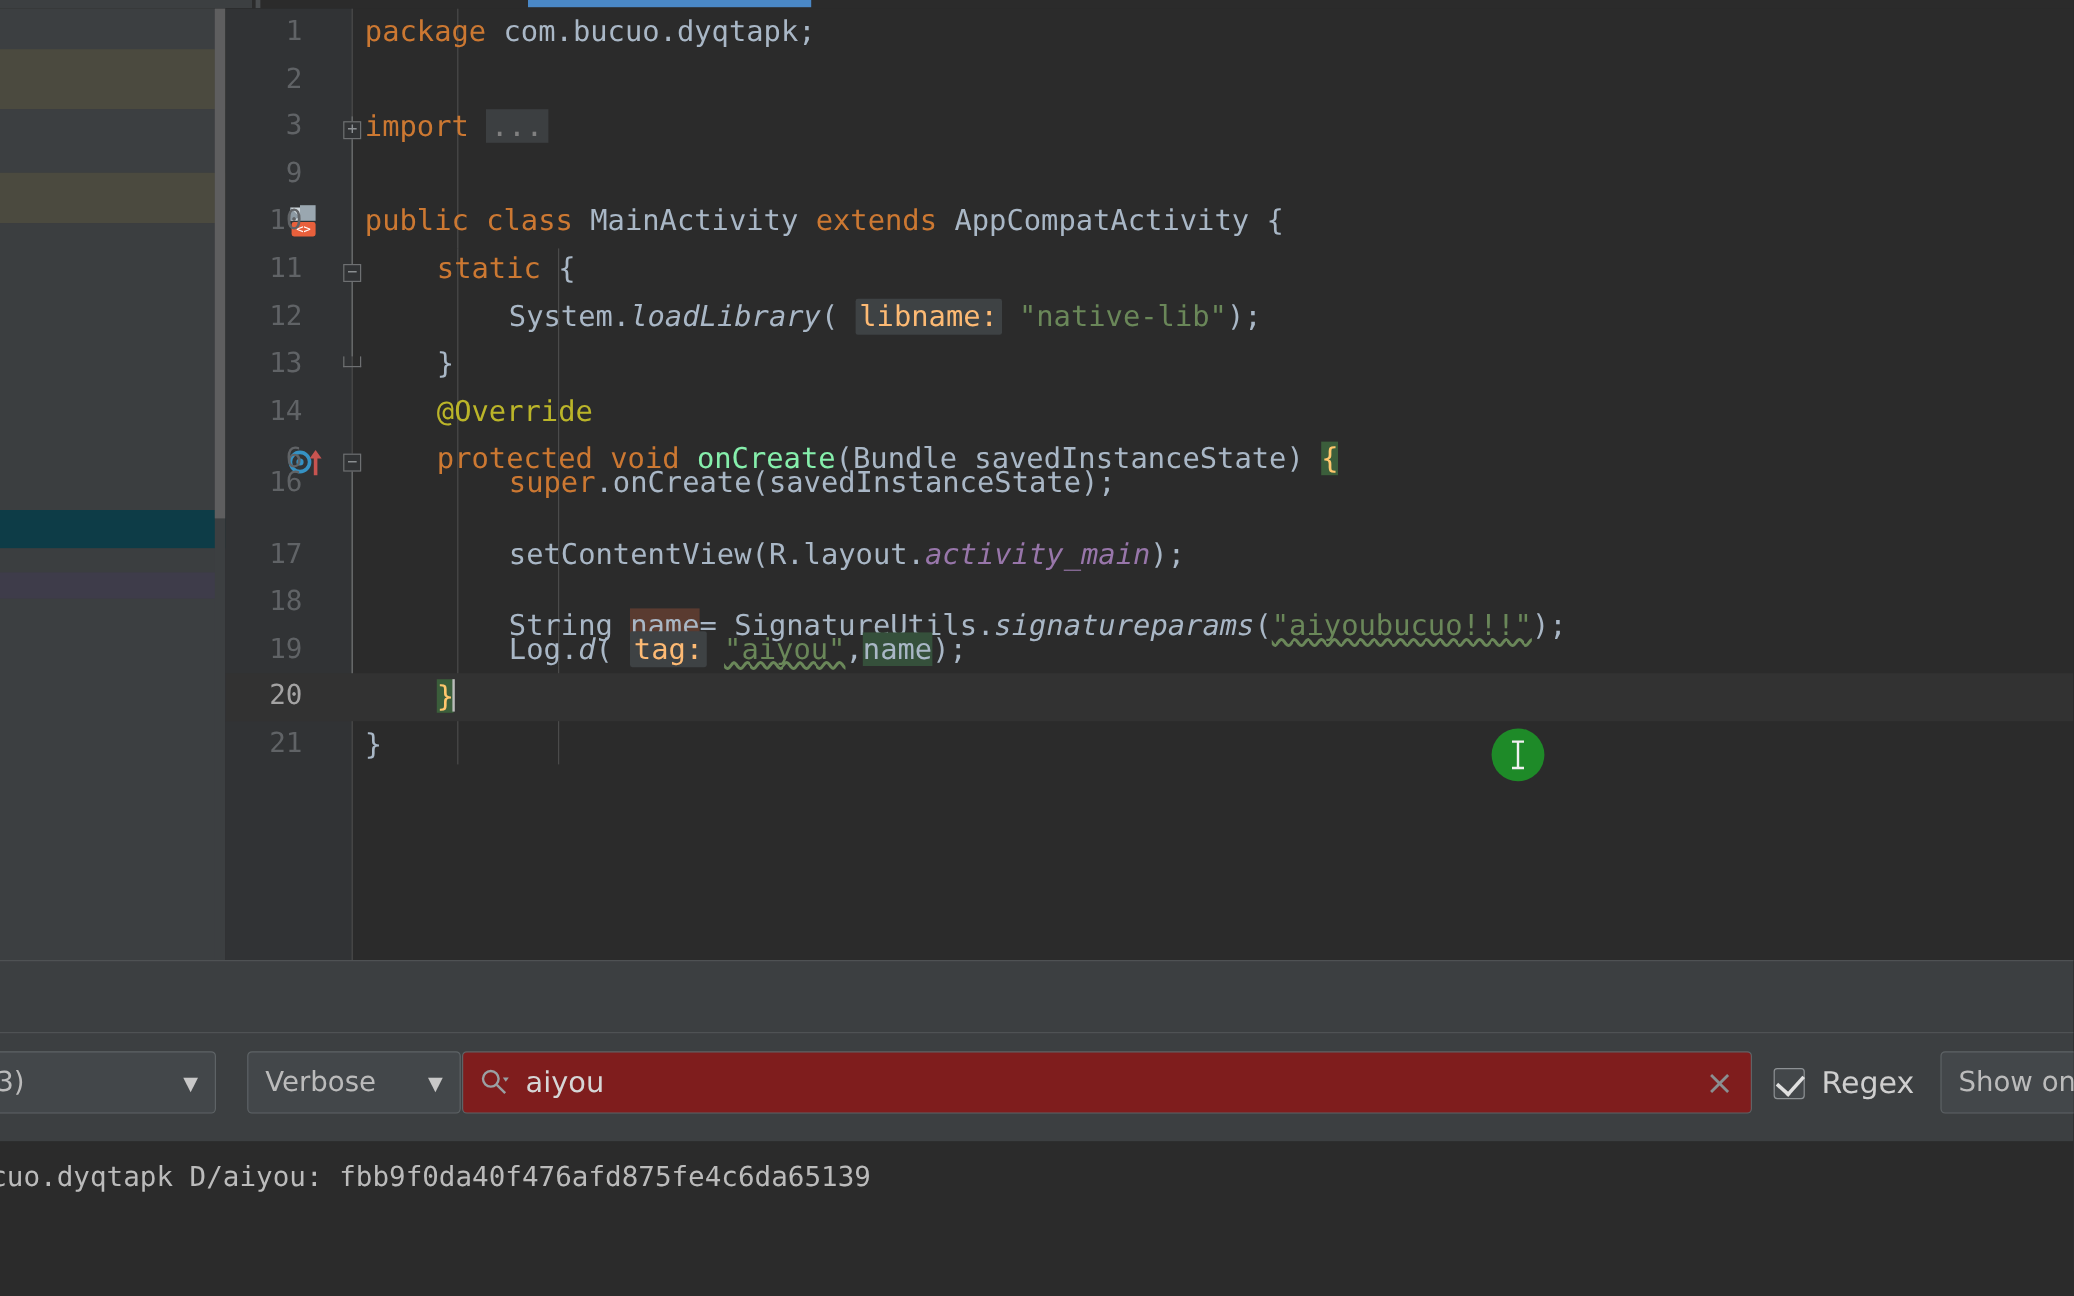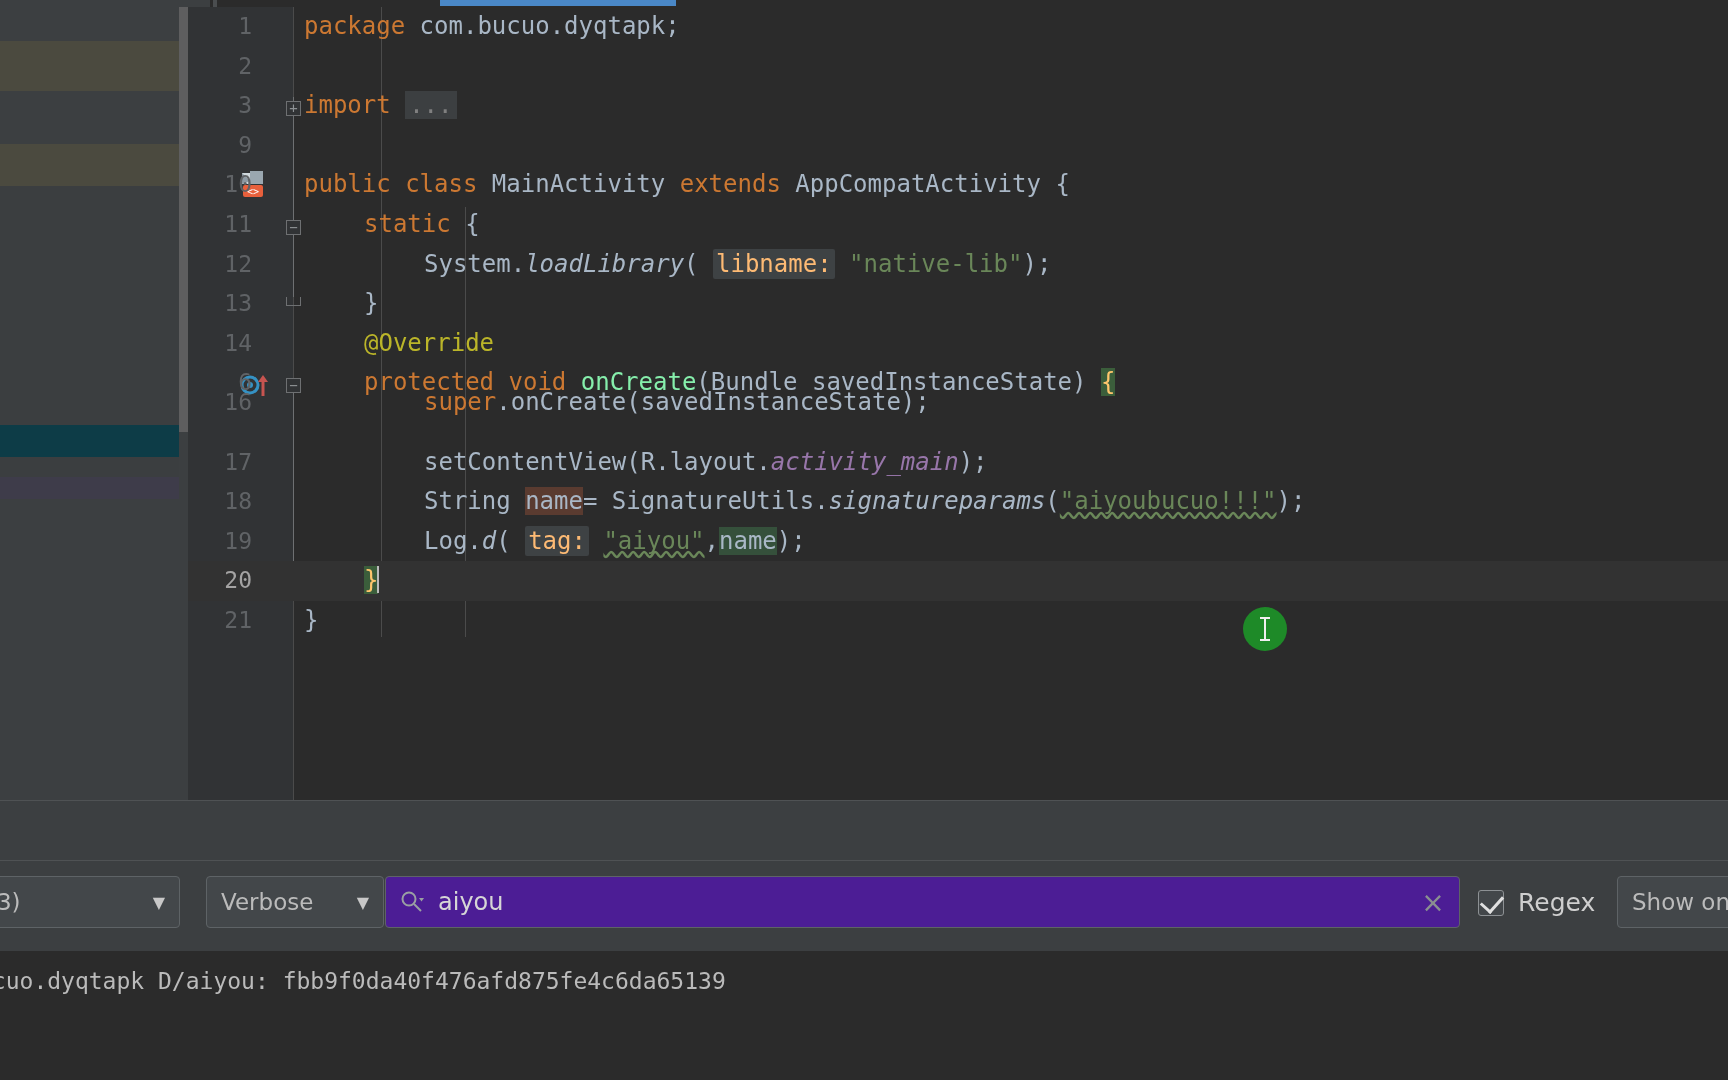--- a/index.html
+++ b/index.html
@@ -261,21 +261,21 @@
     width: 178px; height: 52px; text-align: right;
   }
   .ctrl.combo-level .lbl { padding-left: 14px; }
   .search-box {
     position: absolute;
     left: 385px; top: 15px;
     width: 1075px; height: 52px;
     box-sizing: border-box;
     border: 1px solid #5e6366;
     border-radius: 4px;
-    background: #4c1d95;
+    background: #7f1d1d;
     display: flex;
     align-items: center;
   }
   .search-icon-wrap {
     width: 52px;
     display: flex;
     align-items: center;
     justify-content: center;
   }
   .search-value {
@@ -454,21 +454,21 @@
       <span class="code" style="left:236px;"><span class="kw">super</span><span class="txt">.onCreate(savedInstanceState);</span></span>
     </div>
 
     <div class="row" style="top:435.6px;">
       <span class="lineno">17</span>
       <span class="code" style="left:236px;"><span class="txt">setContentView(R.layout.</span><span class="fld">activity_main</span><span class="txt">);</span></span>
     </div>
 
     <div class="row" style="top:475.2px;">
       <span class="lineno">18</span>
-      <span class="code" style="left:236px;"><span class="txt">String</span> <span class="mark-write">name</span><span class="txt">= </span><span class="txt">SignatureUtils.</span><span class="itl">signatureparams</span><span class="txt">(</span><span class="str typo">"aiyoubucuo!!!"</span><span class="txt">);</span></span>
+      <span class="code" style="left:236px;margin-top:20px;"><span class="txt">String</span> <span class="mark-write">name</span><span class="txt">= </span><span class="txt">SignatureUtils.</span><span class="itl">signatureparams</span><span class="txt">(</span><span class="str typo">"aiyoubucuo!!!"</span><span class="txt">);</span></span>
     </div>
 
     <div class="row" style="top:514.8px;">
       <span class="lineno">19</span>
       <span class="code" style="left:236px;"><span class="txt">Log.</span><span class="itl">d</span><span class="txt">(</span> <span class="hintbg">tag:</span> <span class="str typo">"aiyou"</span><span class="txt">,</span><span class="mark-read">name</span><span class="txt">);</span></span>
     </div>
 
     <div class="row caret-line" style="top:554.4px;">
       <span class="lineno">20</span>
       <span class="code" style="left:176px;"><span class="brace-hl">}</span><span class="caret"></span></span>

